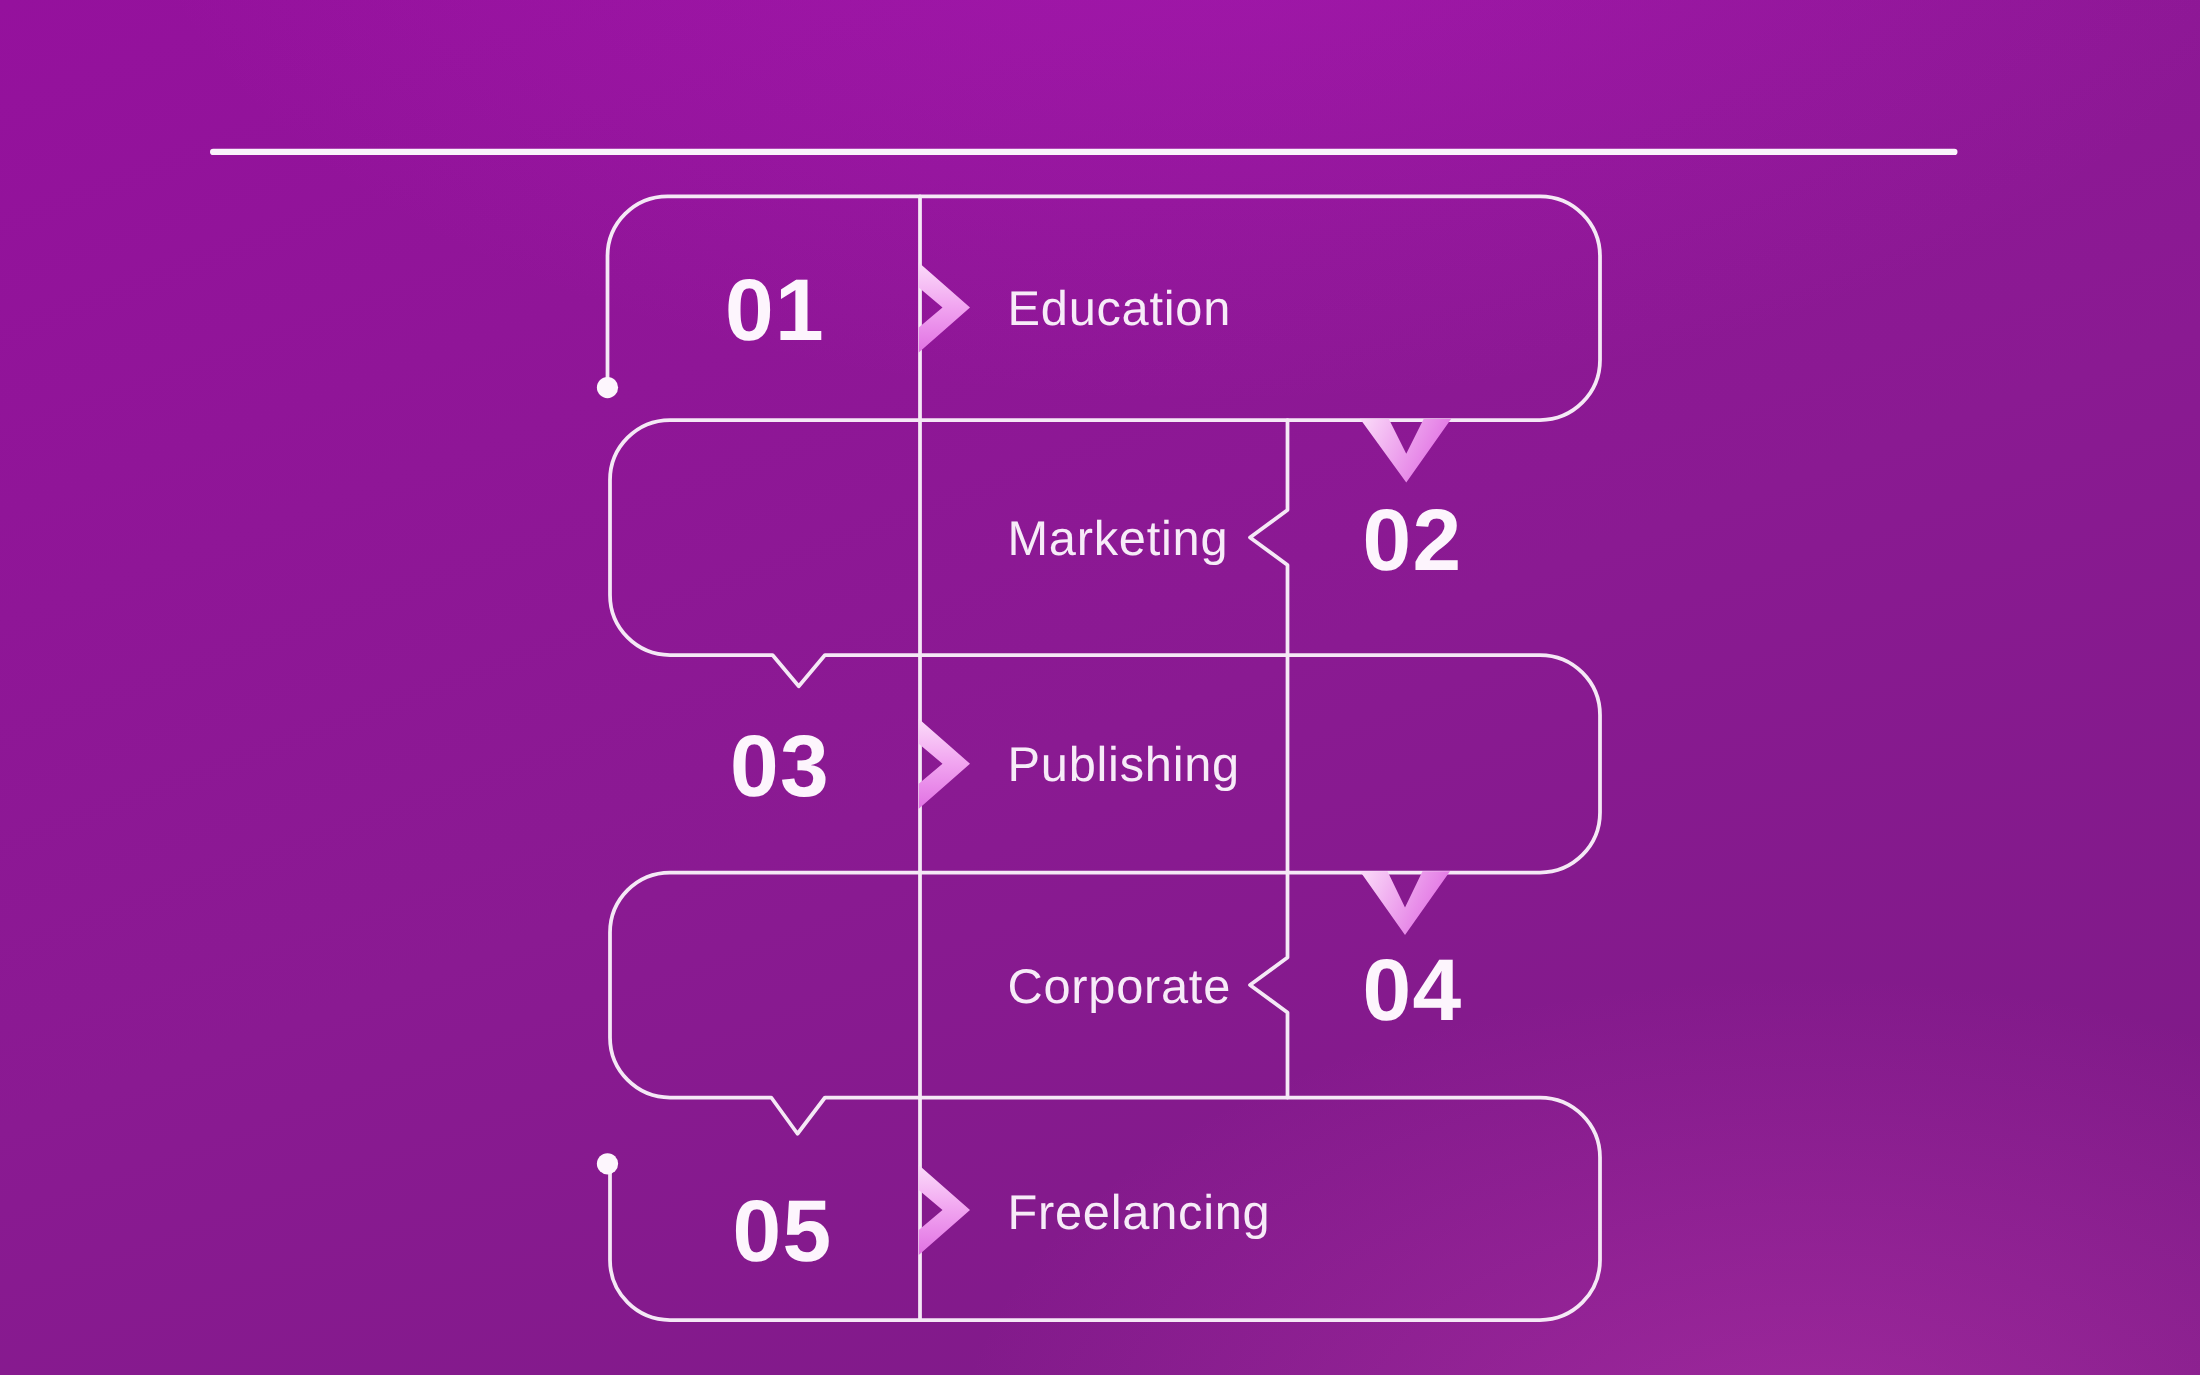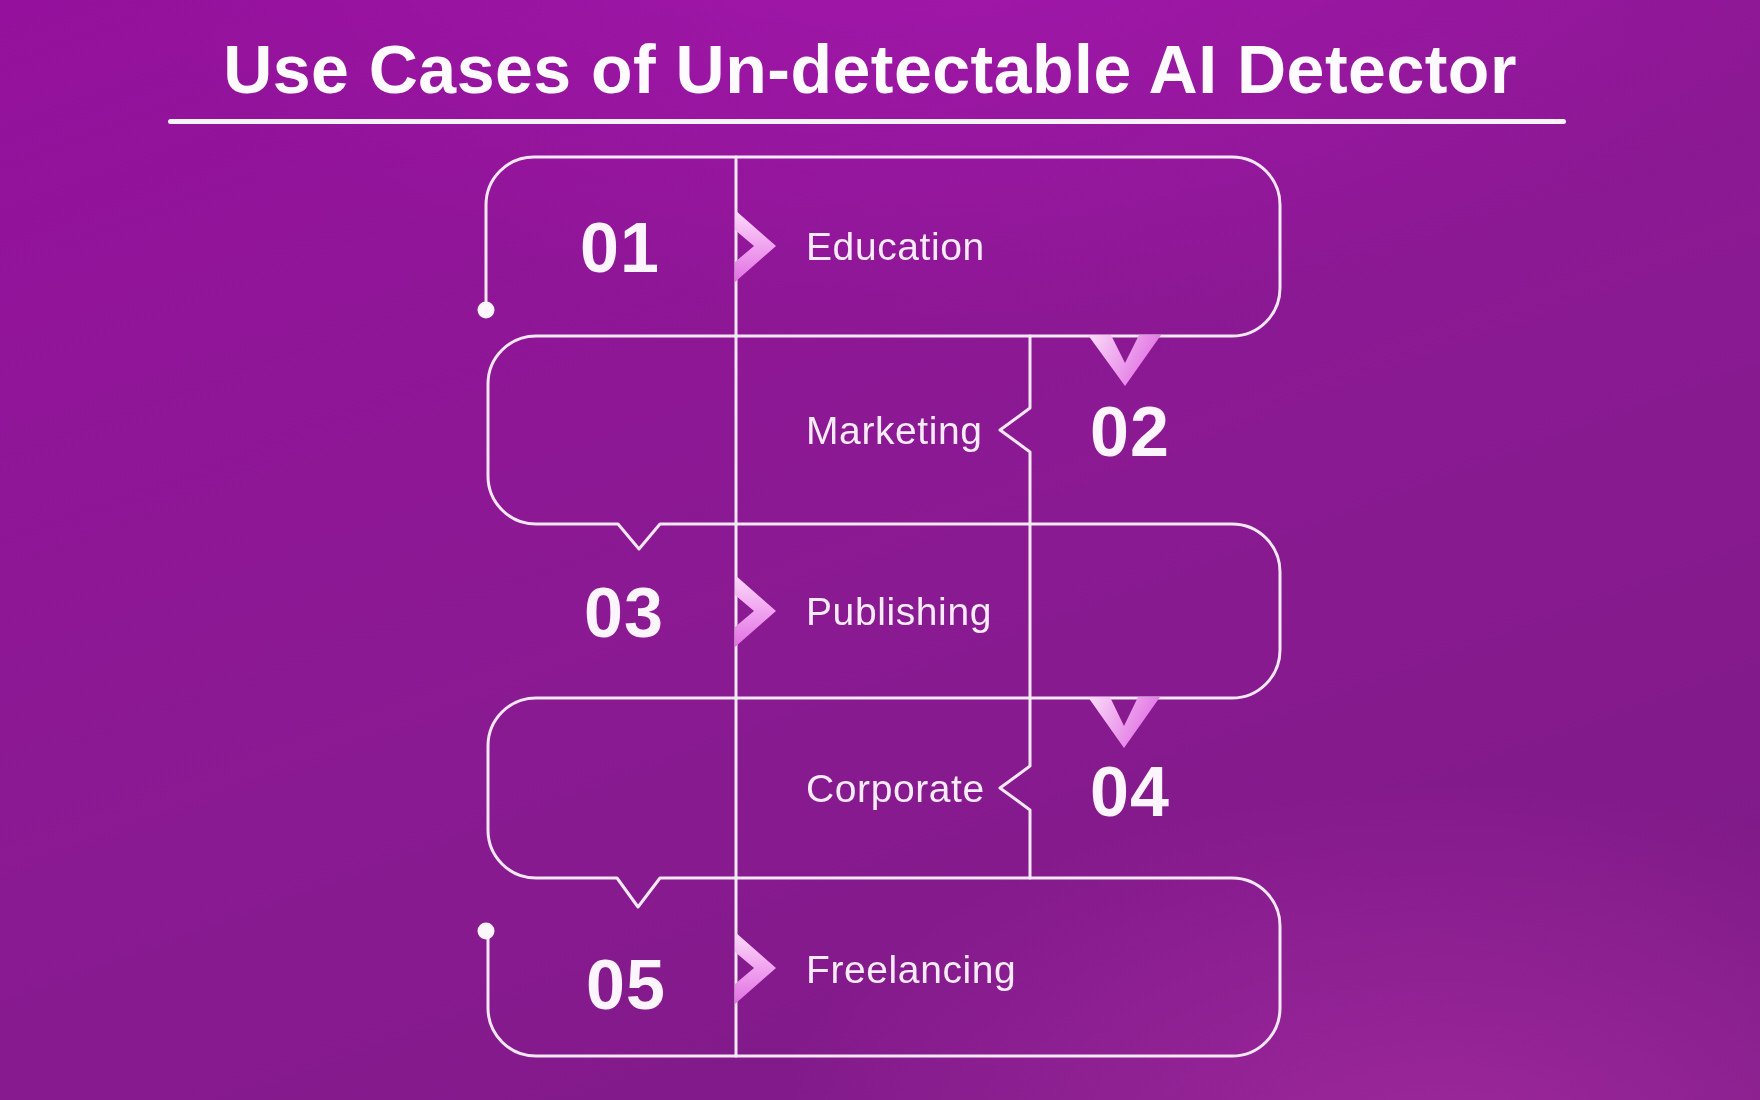--- a/index.html
+++ b/index.html
@@ -47,21 +47,20 @@
     font-size:39px;
     font-weight:400;
     letter-spacing:0.6px;
   }
 </style>
 </head>
 <body>
 
 <div class="stage">
 
-  <h1 class="title">Use Cases of Un-detectable AI Detector</h1>
   <div class="title-underline"></div>
 
   <svg class="diagram" width="1760" height="1100" viewBox="0 0 1760 1100">
     <defs>
       <linearGradient id="chevR" x1="0" y1="0" x2="0" y2="1">
         <stop offset="0" stop-color="#fbdcf9"></stop>
         <stop offset="0.45" stop-color="#f2a9f1"></stop>
         <stop offset="1" stop-color="#e171e3"></stop>
       </linearGradient>
       <linearGradient id="chevD" x1="0" y1="0" x2="1" y2="0.35">

